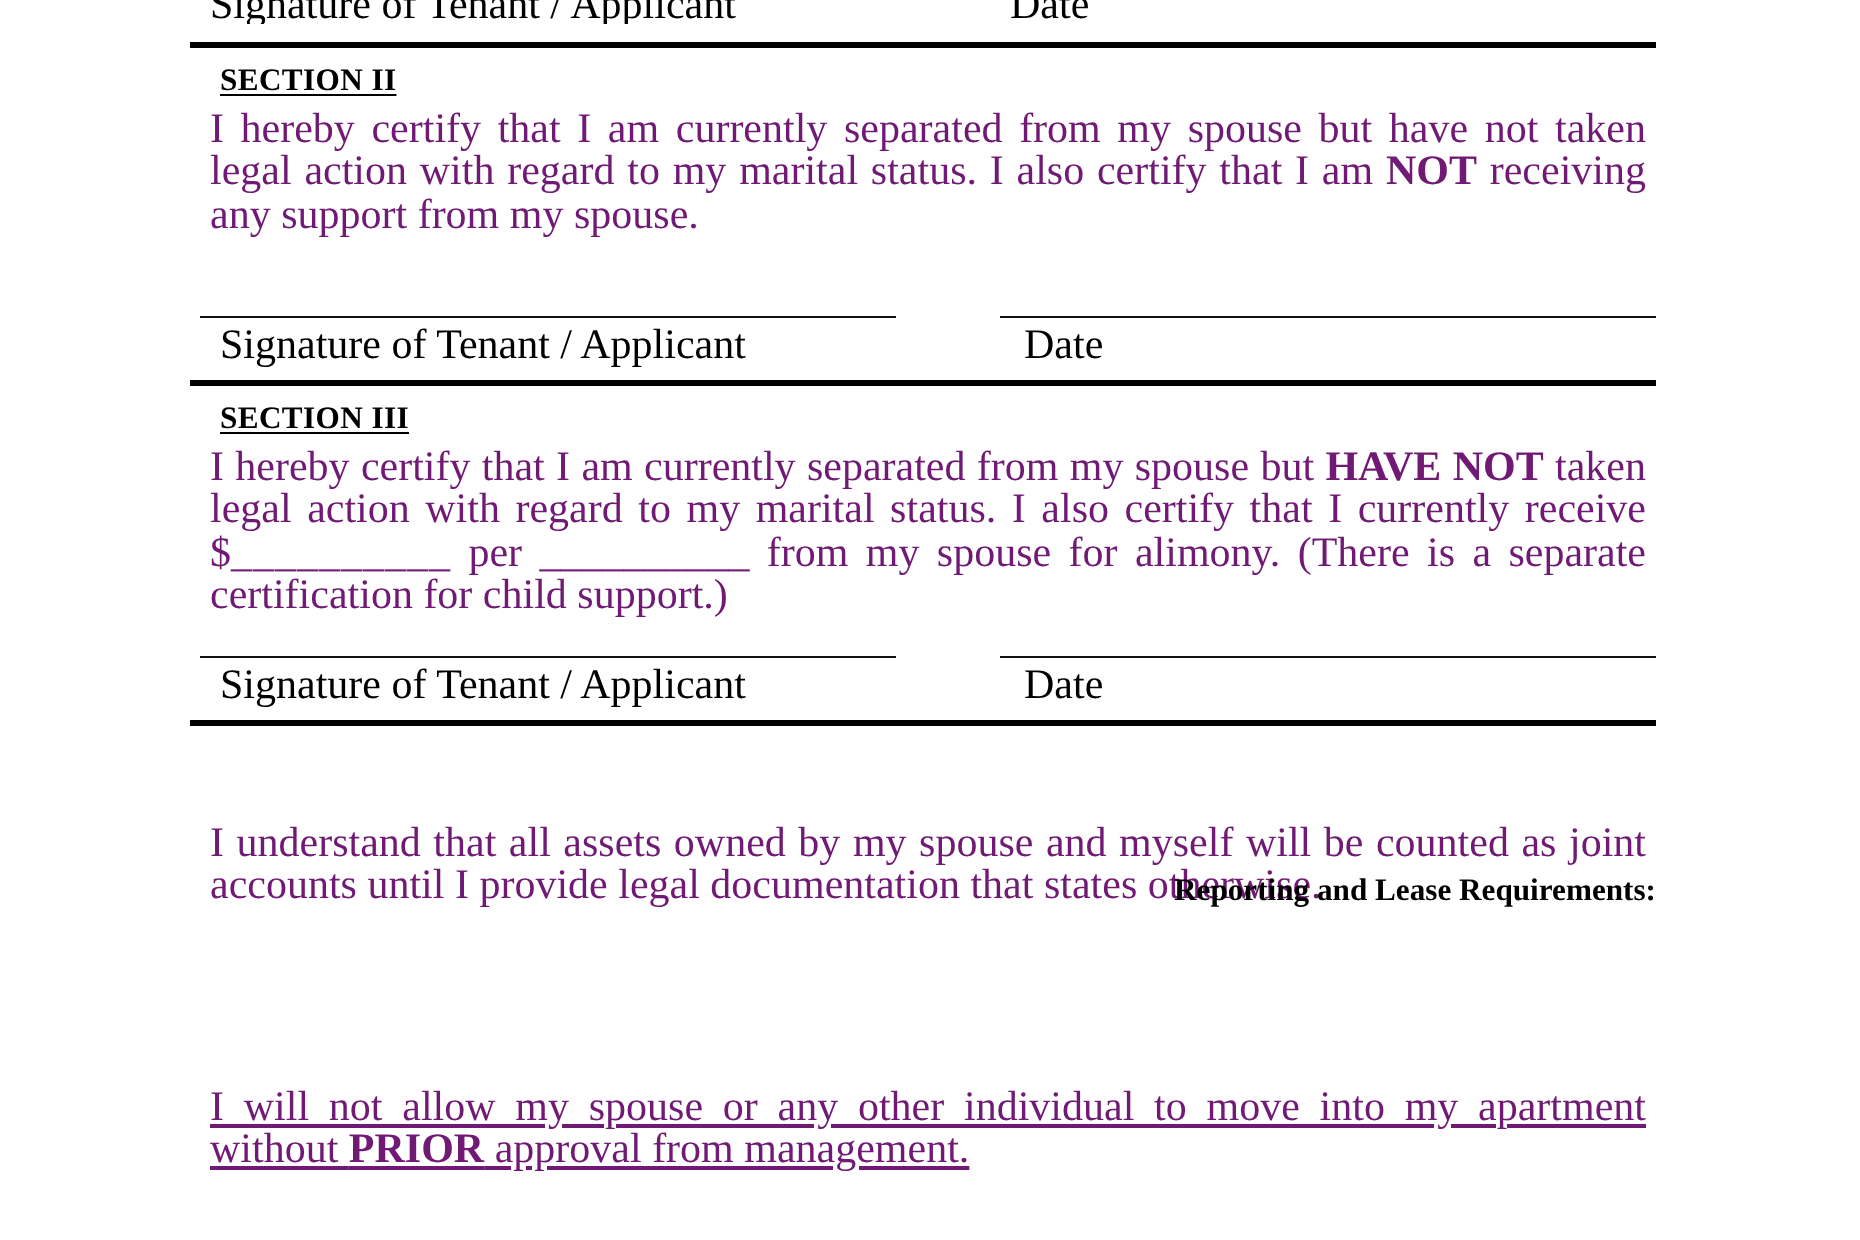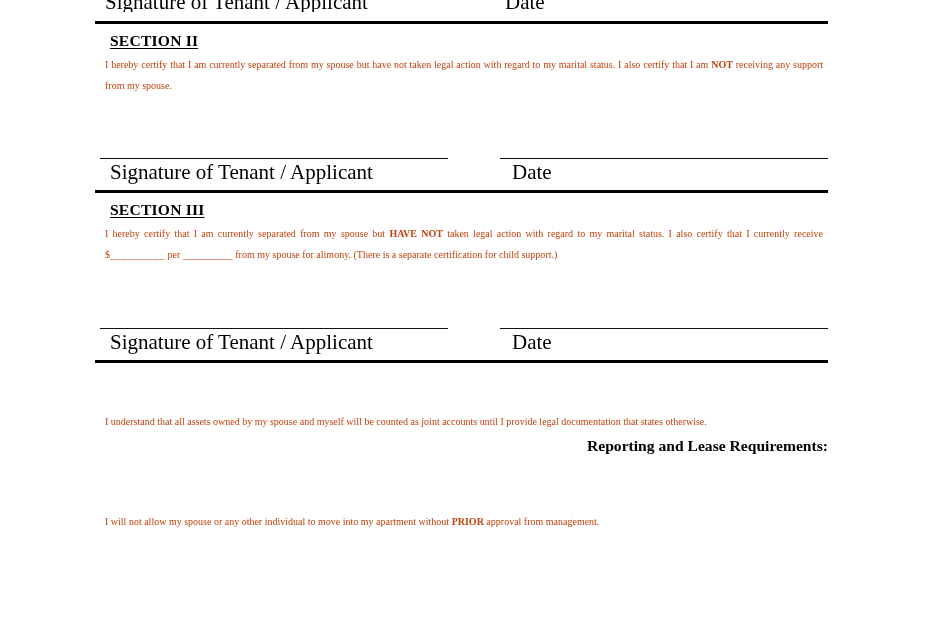--- a/index.html
+++ b/index.html
@@ -18,25 +18,25 @@
   #page {
     position: relative;
     width: 862px;
     height: 620px;
     background: #ffffff;
   }
 
   
   .para {
     position: absolute;
-    font-size: 10px;
+    font-size: 21px;
     line-height: 21.3px;
     text-align: justify;
     text-justify: inter-word;
-    color: #c2410c;
+    color: #701a75;
   }
   .para.nojust { text-align: left; }
 
   
   .rule-thick {
     position: absolute;
     left: 95px;
     width: 733px;
     height: 0;
     border-top: 3px solid #000;
@@ -126,18 +126,18 @@
   <div class="sigline" style="left:500px; top:328px; width:328px;"></div>
   <div class="sig-label" style="left:512px; top:330px;">Date</div>
 
   <div class="rule-thick" style="top:360px;"></div>
 
   <div class="para" style="left:105px; top:374px; width:718px;margin-top:37px;">I understand that all assets owned by my spouse and myself will be counted as joint accounts until I provide legal documentation that states otherwise.</div>
 
   <div class="center-head" style="top:437px;">Reporting and Lease Requirements:</div>
 
 
-  <div class="para" style="left:105px; top:511px; width:718px;">
+  <div class="para" style="left:105px; top:543px; width:718px;text-decoration:underline;">
     <span>I will not allow my spouse or any other individual to move into my apartment without </span><b>PRIOR</b><span> approval from management.</span>
   </div>
 
 
 </div>
 
 </body></html>

